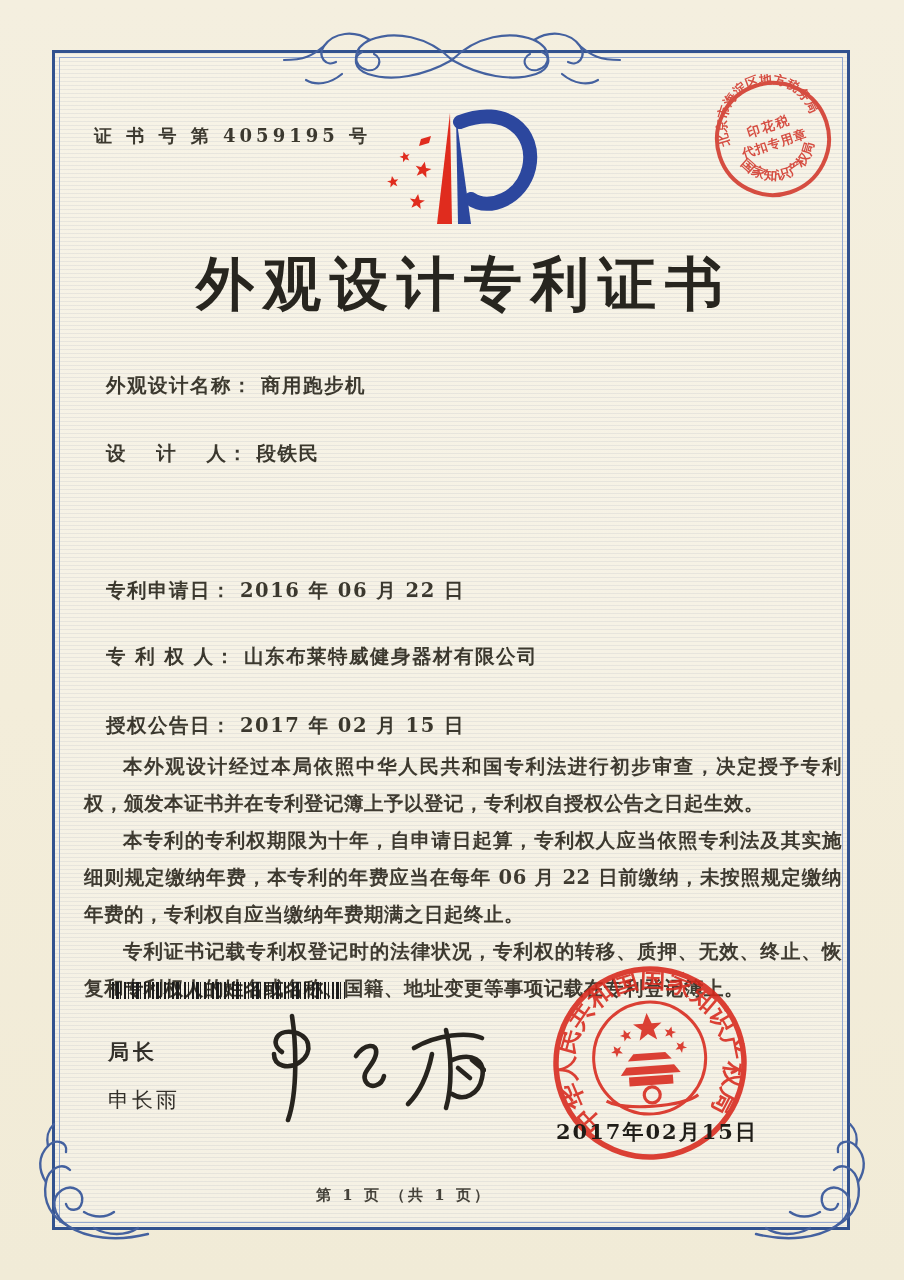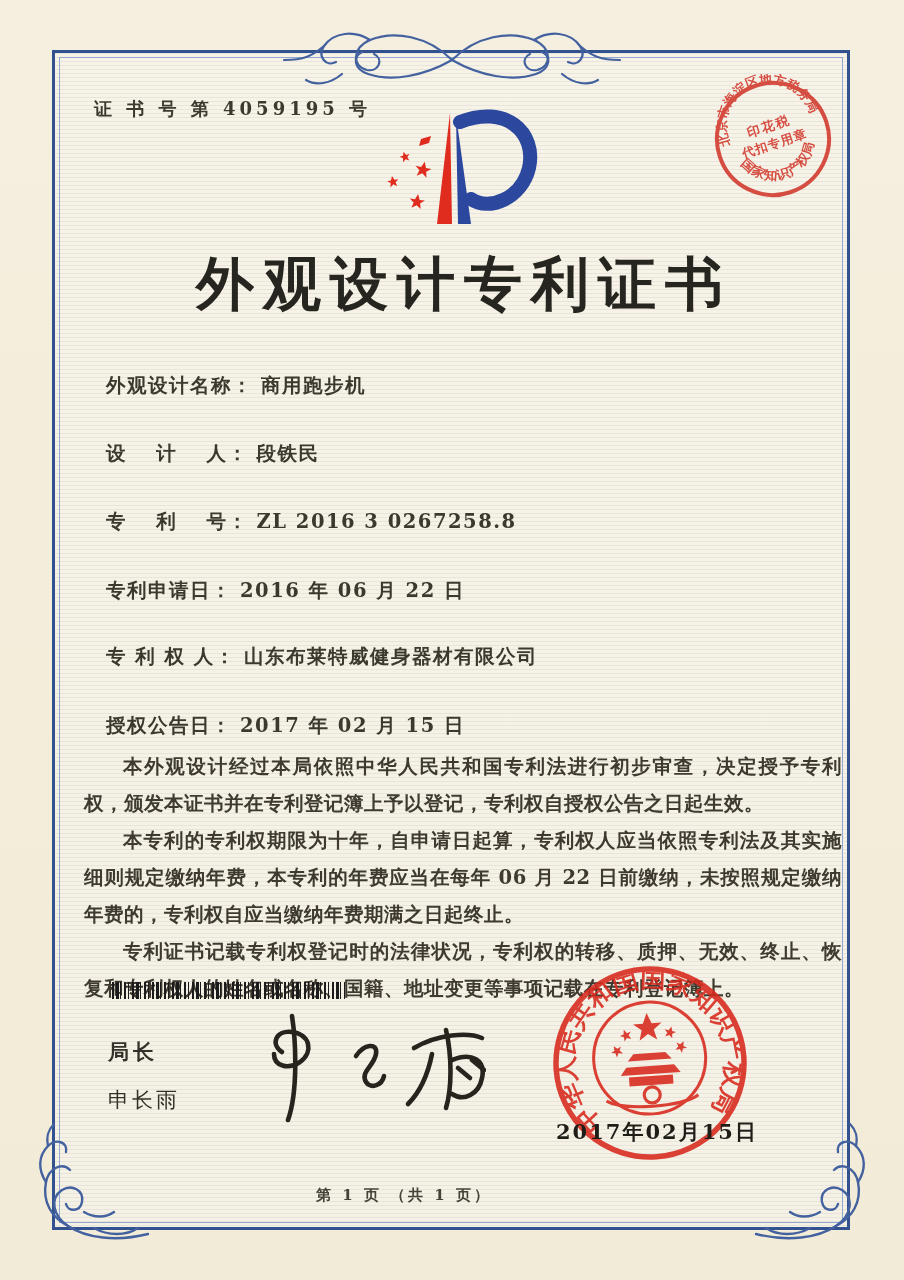--- a/index.html
+++ b/index.html
@@ -21,21 +21,21 @@
         rgba(150,158,178,0.16) 0px, rgba(150,158,178,0.16) 1px,
         rgba(255,255,255,0) 1px, rgba(255,255,255,0) 4px),
       linear-gradient(180deg,#f7f3e6 0%,#f5f1e4 100%);
   }
   .frame::after{
     content:""; position:absolute; left:4px; top:4px; right:4px; bottom:4px;
     border:1px solid #93a8d0; pointer-events:none;
   }
   .orn{ position:absolute; pointer-events:none; }
   .cert-no{
-    position:absolute; left:94px; top:97px;
+    position:absolute; left:94px; top:124px;
     font-size:18px; letter-spacing:4px; color:#3c392f; font-weight:bold;
   }
   .logo{ position:absolute; left:383px; top:98px; }
   .title{
     position:absolute; left:0; top:246px; width:904px; text-align:center;
     font-size:58px; font-weight:bold; color:#27251f; letter-spacing:9px;margin-left:12px;
   }
   .field{
     position:absolute; left:106px; font-size:19.5px; color:#3b382e;
     letter-spacing:1.5px; white-space:nowrap; font-weight:bold;
@@ -150,23 +150,20 @@
     </g>
   </svg>
 
   <div class="title">外观设计专利证书</div>
 
   <div class="field" style="top:372px">
     <span>外观设计名称：</span><span class="val">商用跑步机</span>
   </div>
   <div class="field" style="top:440px">
     <span>设　 计 　人：</span><span class="val">段铁民</span>
-  </div>
-  <div class="field" style="top:508px">
-    <span>专　 利 　号：</span><span class="val">ZL 2016 3 0267258.8</span>
   </div>
   <div class="field" style="top:577px">
     <span>专利申请日：</span><span class="val">2016 年 06 月 22 日</span>
   </div>
   <div class="field" style="top:643px">
     <span>专 利 权 人：</span><span class="val">山东布莱特威健身器材有限公司</span>
   </div>
   <div class="field" style="top:712px">
     <span>授权公告日：</span><span class="val">2017 年 02 月 15 日</span>
   </div>

